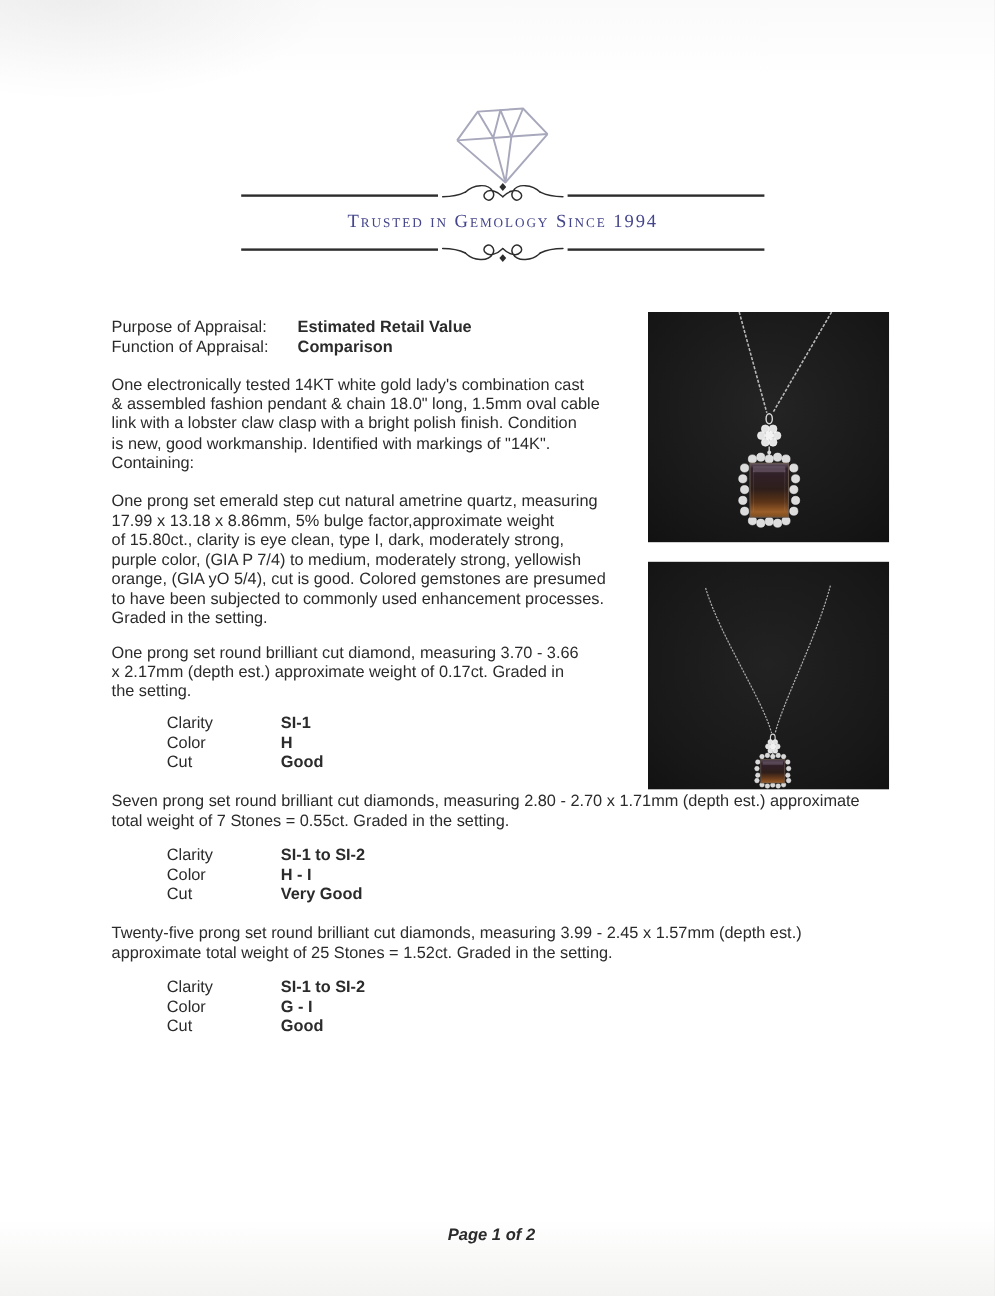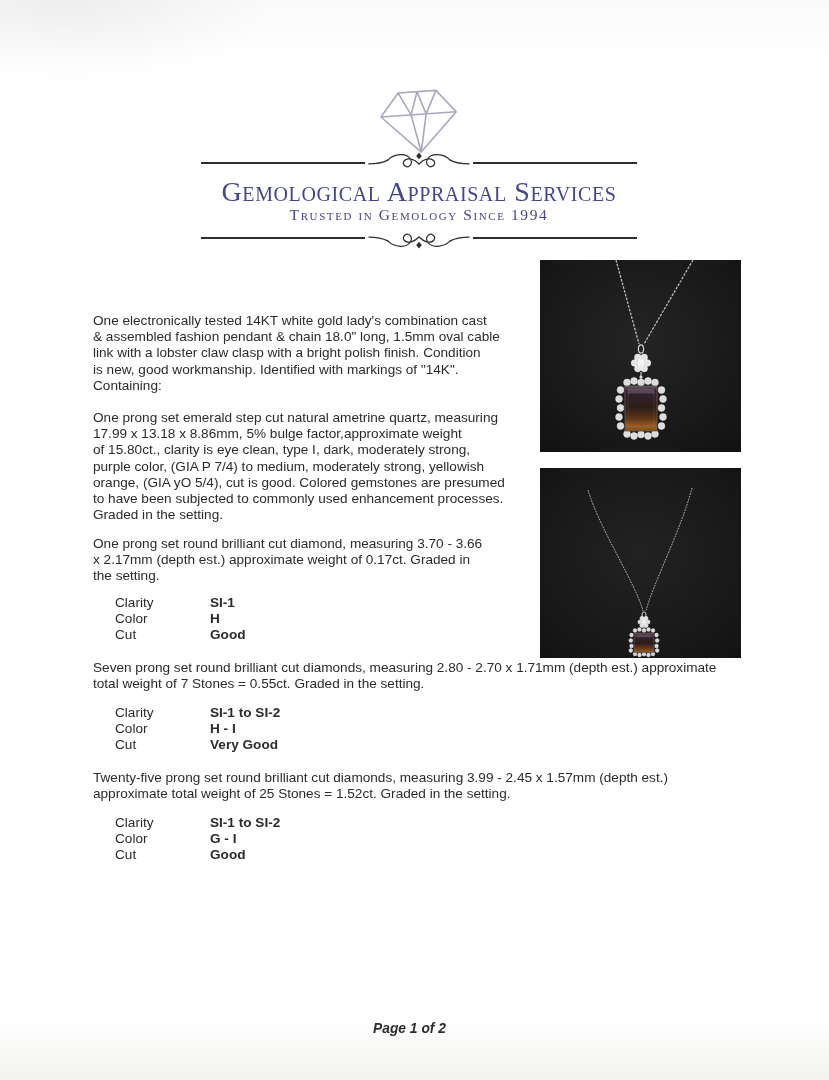--- a/index.html
+++ b/index.html
@@ -56,21 +56,21 @@
   }
   .para { white-space: pre-line; width: 690px; }
   .para.narrow { width: 465px; }
 
   .meta-row { display: flex; }
   .meta-label { width: 155px; }
   .meta-value { font-weight: bold; }
 
   .grade-table { position: absolute; font-size: 13.6px; line-height: 16.2px; }
   .grade-row { display: flex; }
-  .grade-label { width: 95px; }
+  .grade-label { width: 95px; margin-left: 24px; }
   .grade-value { font-weight: bold; }
 
   
   .photo { position: absolute; }
 
   
   .footer-line {
     position: absolute; left: 0; right: 10px;
     text-align: center;
     font-size: 13.8px; font-weight: bold;
@@ -101,40 +101,49 @@
           <g transform="translate(110,0) scale(-1,1)">
             <path d="M2,14 C10,14 16,13 22,10"></path>
             <path d="M22,10 C29,3 42,2 46,9 C49,14 44,19 40,16 C36,13 40,7 47,9 C51,10 53,12 55,14"></path>
           </g>
           <path d="M55,2 l3,3.5 -3,3.5 -3,-3.5 z" fill="#2d2d2d" stroke="none"></path>
         </g>
       </svg>
       <span class="rule"></span>
     </div>
 
-    <h1 class="logo-title">Gemological Appraisal Services</h1>
     <div class="logo-subtitle">Trusted in Gemology Since 1994</div>
 
     <div class="ornament-row">
       <span class="rule"></span>
       <svg class="flourish-bottom-svg" width="104" height="26" viewBox="0 0 110 26">
         <g stroke="#2d2d2d" stroke-width="1.3" fill="none" stroke-linecap="round">
           <path d="M2,14 C10,14 16,13 22,10"></path>
           <path d="M22,10 C29,3 42,2 46,9 C49,14 44,19 40,16 C36,13 40,7 47,9 C51,10 53,12 55,14"></path>
           <g transform="translate(110,0) scale(-1,1)">
             <path d="M2,14 C10,14 16,13 22,10"></path>
             <path d="M22,10 C29,3 42,2 46,9 C49,14 44,19 40,16 C36,13 40,7 47,9 C51,10 53,12 55,14"></path>
           </g>
           <path d="M55,2 l3,3.5 -3,3.5 -3,-3.5 z" fill="#2d2d2d" stroke="none"></path>
         </g>
       </svg>
       <span class="rule"></span>
     </div>
   </header>
 
+  <section class="textblock" style="left:93px; top:265px;">
+    <div class="meta-row">
+      <span class="meta-label">Purpose of Appraisal:</span>
+      <span class="meta-value">Estimated Retail Value</span>
+    </div>
+    <div class="meta-row">
+      <span class="meta-label">Function of Appraisal:</span>
+      <span class="meta-value">Comparison</span>
+    </div>
+  </section>
 
   <p class="textblock para narrow" style="left:93px; top:313px; margin:0;">One electronically tested 14KT white gold lady's combination cast
 &amp; assembled fashion pendant &amp; chain 18.0" long, 1.5mm oval cable
 link with a lobster claw clasp with a bright polish finish. Condition
 is new, good workmanship.  Identified with markings of "14K".
 Containing:</p>
 
   <p class="textblock para narrow" style="left:93px; top:410px; margin:0;">One prong set emerald step cut natural ametrine quartz, measuring
 17.99 x 13.18 x 8.86mm,  5% bulge factor,approximate weight
 of 15.80ct., clarity is eye clean, type I, dark, moderately strong,

